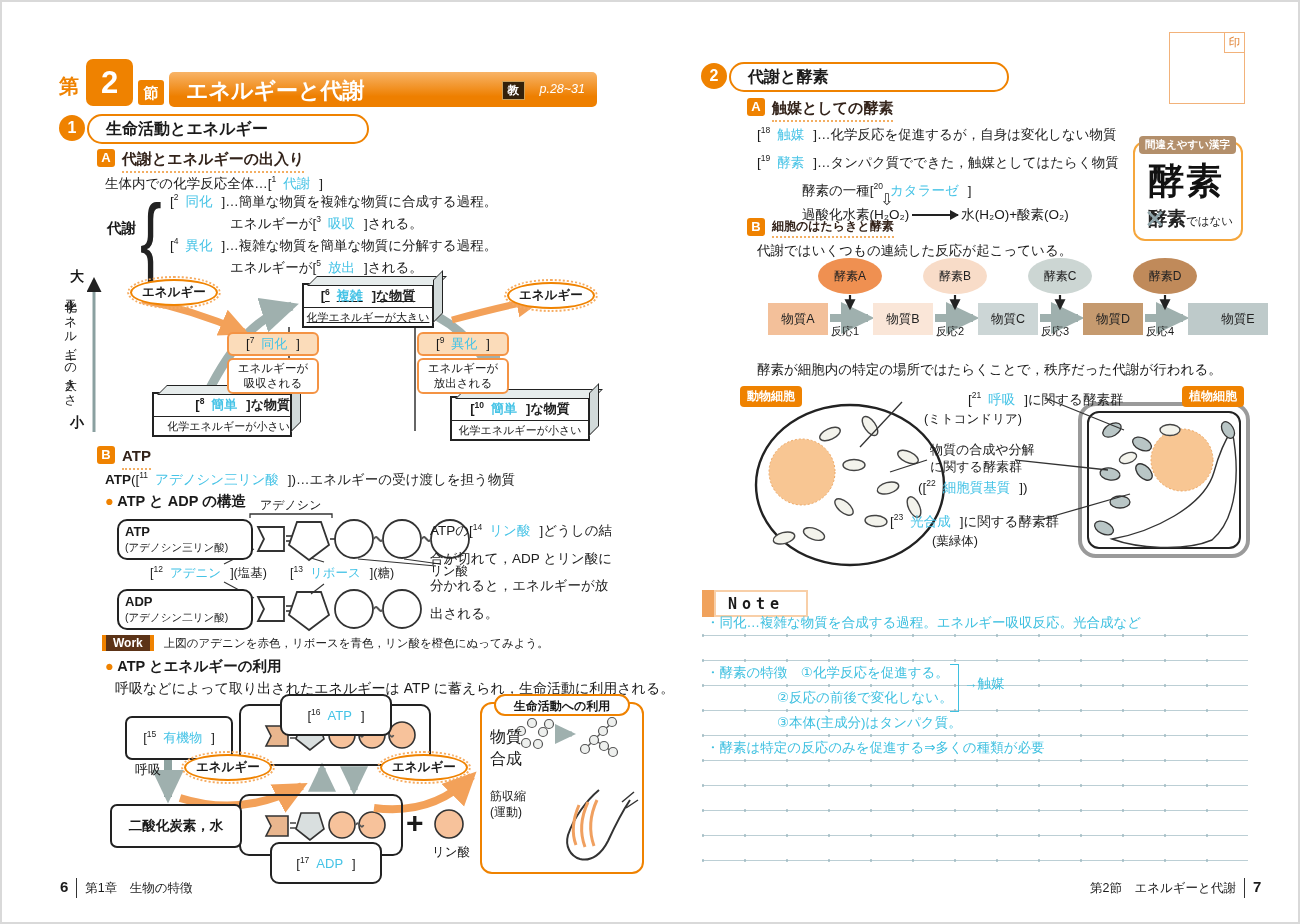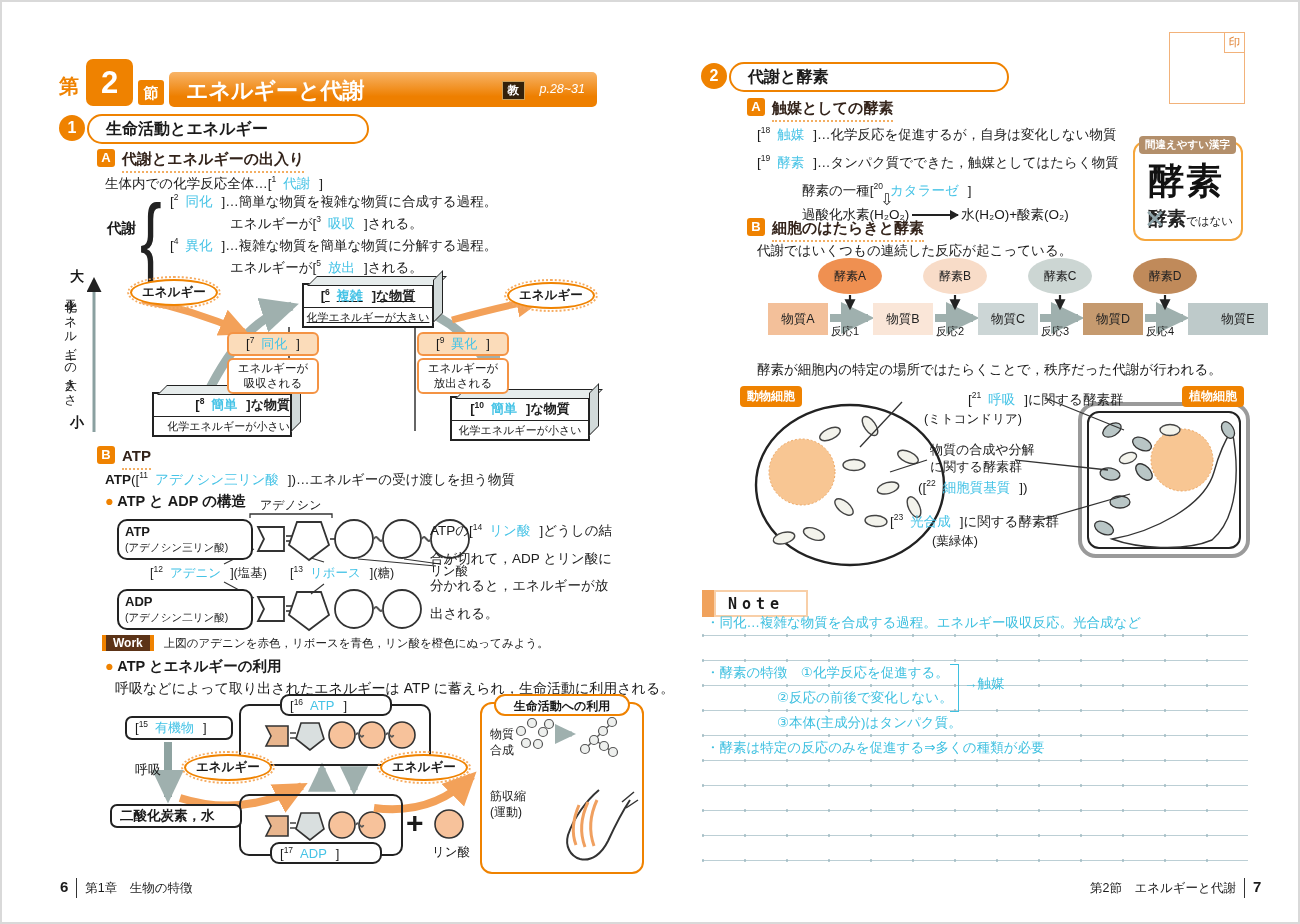--- a/index.html
+++ b/index.html
@@ -21,21 +21,21 @@
   .slab::after{content:"";position:absolute;top:-5px;right:-10.5px;width:8px;height:100%;background:#d2dada;border:1.5px solid #222;
                transform:skewY(-45deg);transform-origin:top left;}
   .slab .r1{font-size:13px;font-weight:bold;padding:2px 0;border-bottom:1.5px solid #222;}
   .slab .r2{font-size:11px;padding:1.5px 0;}
   .burst{position:absolute;z-index:3;background:#fff;border:2px solid #f08300;border-radius:50%;padding:3px 10px;
          font-weight:bold;font-size:12.5px;}
   .burst::before{content:"";position:absolute;inset:-5px;border:2px dotted #f6ab60;border-radius:50%;}
   .obox{border:2px solid #f49344;border-radius:6px;background:#fff;}
   .bk{color:#222;}
   .molbox{position:absolute;z-index:2;border:2px solid #222;border-radius:10px;background:transparent;}
-  .tagpill{position:absolute;z-index:3;border:2px solid #222;border-radius:9px;background:#fff;font-size:13px;padding:1px 8px;}
+  .tagpill{position:absolute;z-index:3;border:2px solid #222;border-radius:9px;background:#fff;text-align:center;font-size:13px;padding:11px 8px;}
   .workbadge{background:#5c3317;color:#fff;font-weight:bold;font-size:12px;padding:1px 7px;border-left:4px solid #ef8200;border-right:4px solid #ef8200;}
   .note-line{position:absolute;z-index:2;left:700px;width:546px;height:0;border-bottom:1px solid #bccfd5;}
   .note-line::after{content:"";position:absolute;left:0;right:0;top:-1px;height:3px;
         background:repeating-linear-gradient(90deg,#9cb8c0 0 2px,transparent 2px 42px);opacity:.7;}
   .ntext{color:#3fc0e0;font-size:13.5px;}
   .celllabel{position:absolute;z-index:3;background:#ef8200;color:#fff;font-weight:bold;font-size:12px;
              border-radius:4px;padding:2px 7px;}
   .rarrow{display:inline-block;width:46px;height:2px;background:#222;position:relative;vertical-align:middle;margin:0 3px;}
   .rarrow::after{content:"";position:absolute;right:-1px;top:-4px;border-left:9px solid #222;border-top:5px solid transparent;border-bottom:5px solid transparent;}
   .vline{display:inline-block;width:0;border-left:1.5px solid #333;height:20px;vertical-align:middle;margin:0 8px;}
@@ -269,39 +269,39 @@
 <div class="tagpill" style="left:278px;top:692px;width:92px;"><span>[</span><sup>16</sup><span class="ans">ATP</span><span class="bk">]</span></div>
 <div class="molbox" style="left:237px;top:792px;width:160px;height:58px;"></div>
 <div class="tagpill" style="left:268px;top:840px;width:92px;"><span>[</span><sup>17</sup><span class="ans">ADP</span><span class="bk">]</span></div>
 <span class="t b" style="left:404px;top:802px;font-size:30px;">+</span>
 <span class="t" style="left:430px;top:843px;font-size:12.5px;">リン酸</span>
 <span class="burst" style="left:182px;top:752px;">エネルギー</span>
 <span class="burst" style="left:378px;top:752px;">エネルギー</span>
 
 <div style="position:absolute;z-index:2;left:478px;top:700px;width:160px;height:168px;border:2px solid #ef8200;border-radius:12px;"></div>
 <div class="pill" style="left:492px;top:692px;width:132px;height:18px;text-align:center;border-radius:11px;"><span style="font-size:12px;font-weight:bold;line-height:18px;">生命活動への利用</span></div>
-<span class="t" style="left:488px;top:724px;font-size:12px;line-height:1.35;"><span>物質</span><br><span>合成</span></span>
+<span class="t" style="left:488px;top:724px;font-size:16px;line-height:1.35;"><span>物質</span><br><span>合成</span></span>
 <span class="t" style="left:488px;top:786px;font-size:12px;line-height:1.35;"><span>筋収縮</span><br><span>(運動)</span></span>
 
 <span class="t" style="left:58px;top:876px;"><span class="b" style="font-size:15px;">6</span><span class="vline"></span><span style="font-size:12.5px;">第1章　生物の特徴</span></span>
 
 <div class="numcirc" style="left:699px;top:61px;">2</div>
 <div class="pill" style="left:727px;top:60px;width:276px;height:26px;"></div>
 <span class="t b" style="left:746px;top:65px;font-size:16px;">代謝と酵素</span>
 
 <div class="sq" style="left:745px;top:96px;width:18px;height:18px;font-size:13px;line-height:18px;">A</div>
 <span class="t b dot-u" style="left:770px;top:97px;font-size:15px;">触媒としての酵素</span>
 <span class="t" style="left:755px;top:123px;"><span>[</span><sup>18</sup><span class="ans">触媒</span><span class="bk">]…化学反応を促進するが，自身は変化しない物質</span></span>
 <span class="t" style="left:755px;top:151px;"><span>[</span><sup>19</sup><span class="ans">酵素</span><span class="bk">]…タンパク質でできた，触媒としてはたらく物質</span></span>
 <span class="t" style="left:800px;top:179px;"><span>酵素の一種[</span><sup>20</sup><span class="ans">カタラーゼ</span><span class="bk">]</span></span>
 <span class="t" style="left:878px;top:188px;font-size:16px;color:#333;">⇩</span>
 <span class="t" style="left:800px;top:205px;"><span>過酸化水素(H₂O₂)</span><span class="rarrow"></span><span>水(H₂O)+酸素(O₂)</span></span>
 
 <div class="sq" style="left:745px;top:216px;width:18px;height:18px;font-size:13px;line-height:18px;">B</div>
-<span class="t b dot-u" style="left:770px;top:217px;font-size:15px;">細胞のはたらきと酵素</span>
+<span class="t b dot-u" style="left:770px;top:217px;font-size:12px;">細胞のはたらきと酵素</span>
 <span class="t" style="left:755px;top:241px;">代謝ではいくつもの連続した反応が起こっている。</span>
 
 <div class="enz" style="left:816px;top:256px;background:#ef9051;">酵素A</div>
 <div class="enz" style="left:921px;top:256px;background:#f8dcc8;">酵素B</div>
 <div class="enz" style="left:1026px;top:256px;background:#ccd6d3;">酵素C</div>
 <div class="enz" style="left:1131px;top:256px;background:#c08a5a;">酵素D</div>
 <div class="subs" style="left:766px;top:301px;background:#f3c09a;">物質A</div>
 <div class="subs" style="left:871px;top:301px;background:#fae6d8;">物質B</div>
 <div class="subs" style="left:976px;top:301px;background:#ccd6d6;">物質C</div>
 <div class="subs" style="left:1081px;top:301px;background:#c59a6f;">物質D</div>

